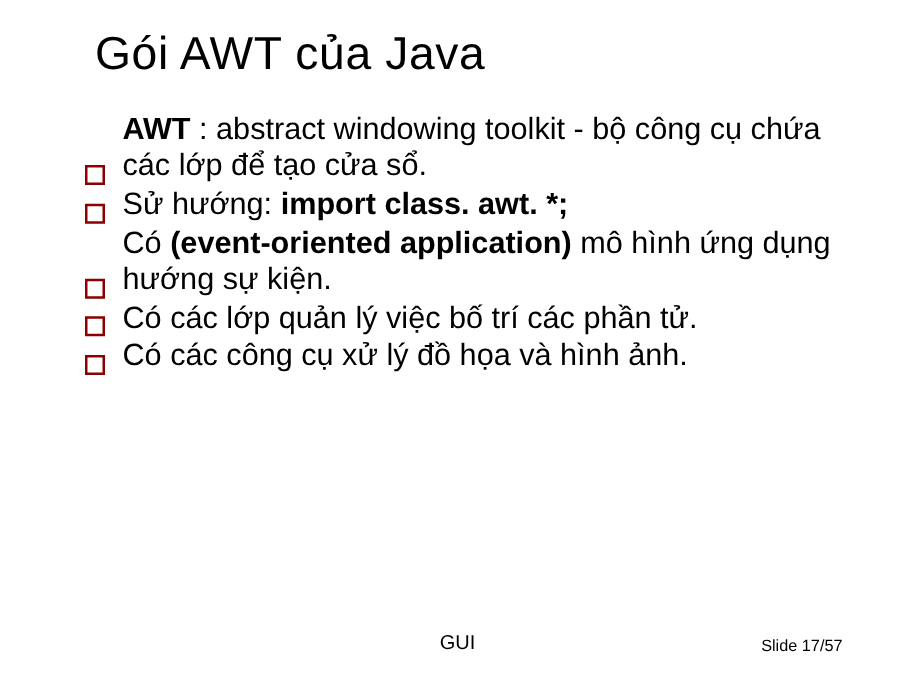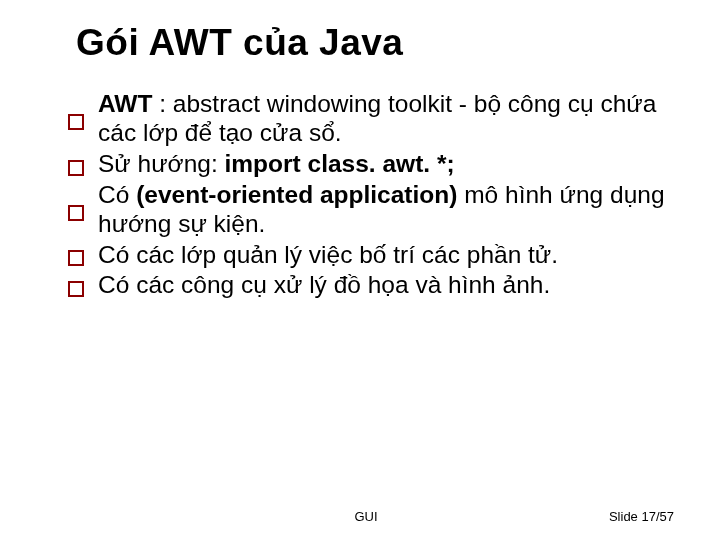--- a/index.html
+++ b/index.html
@@ -1,23 +1,23 @@
 <!DOCTYPE html>
 <html><head>
 <meta charset="utf-8">
 <style>
   html,body{margin:0;padding:0;width:720px;height:540px;background:#fff;font-family:Verdana,Geneva,sans-serif;color:#000}
   .slide{position:relative;width:720px;height:540px;box-sizing:border-box;padding:22px 40px 0 72px}
-  .title{font-size:37px;font-weight:700;margin:0 0 26px 4px;letter-spacing:.5px}
+  .title{font-size:37px;font-weight:400;margin:0 0 26px 4px;letter-spacing:.5px}
   .bullets{font-size:24.5px;line-height:1.18}
-  .row{display:flex;align-items:center;margin-bottom:2px}
+  .row{display:flex;align-items:flex-end;margin-bottom:2px}
   .box{flex:0 0 auto;width:16px;height:16px;border:2px solid #8b0000;margin:7px 14px 0 -4px;box-sizing:border-box}
   .txt{flex:1 1 auto}
   .bold{font-weight:700}
-  .footer-center{position:absolute;bottom:16px;left:12px;right:0;text-align:center;font-size:13px}
+  .footer-center{position:absolute;bottom:16px;left:12px;right:0;text-align:center;font-size:16px}
   .footer-right{position:absolute;bottom:16px;right:46px;font-size:13px}
 </style>
 </head>
 <body>
 
 <div class="slide">
   <h1 class="title">Gói AWT của Java</h1>
 
   <div class="bullets">
     <div class="row">

